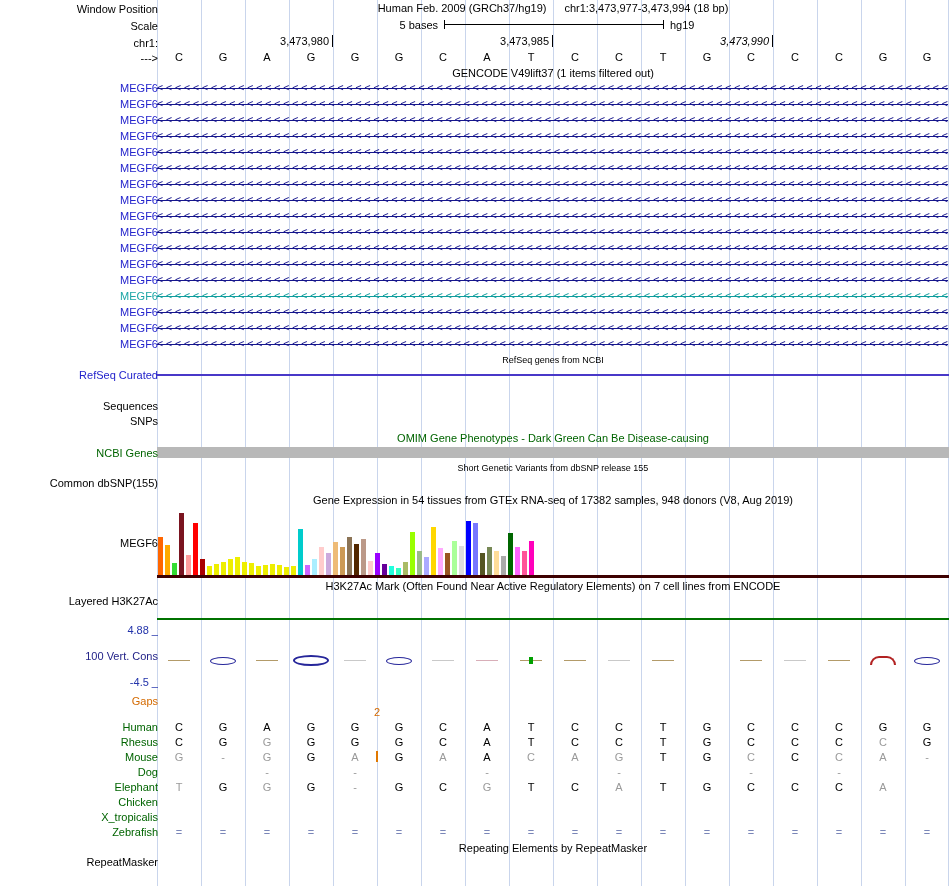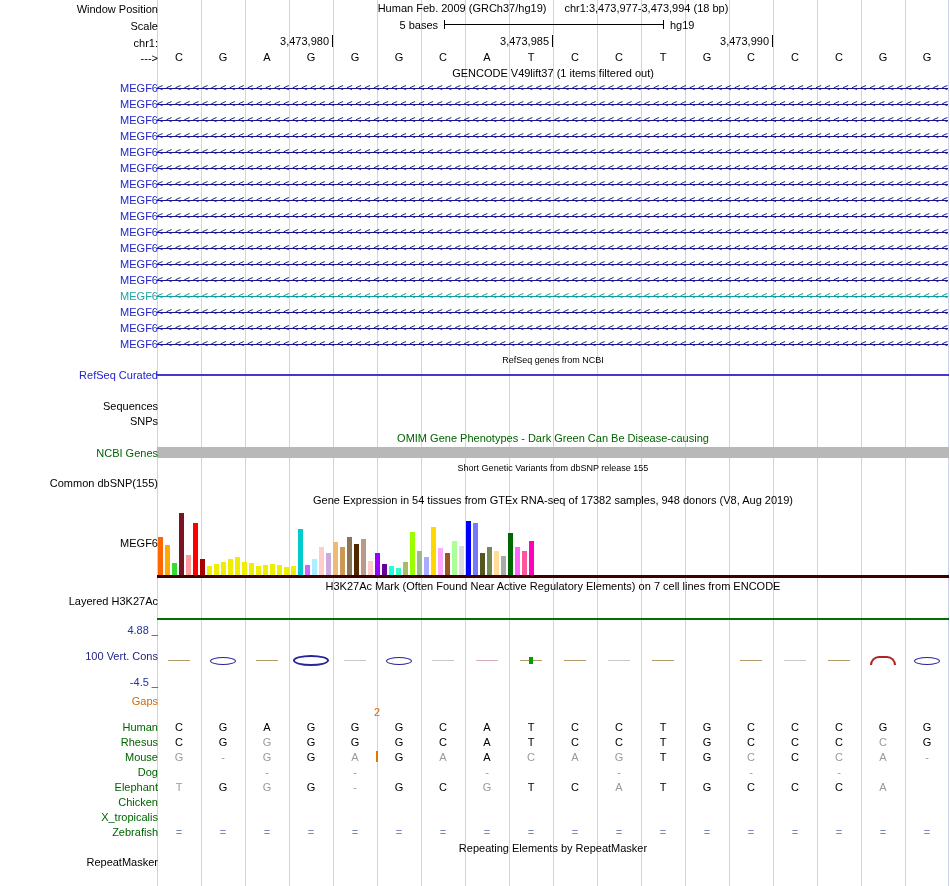--- a/index.html
+++ b/index.html
@@ -65,21 +65,21 @@
       <div class="sline"></div>
     </div>
   <div class="abs" style="top:19px;left:670px;font-size:11px;height:13px;line-height:13px">hg19</div>
 
   <div class="lbl" style="top:36px">chr1:</div>
   <div id="ruler">
       <div class="abs" style="left: 241px; top: 35px; width: 88px; text-align: right; font-size: 11px; height: 13px; line-height: 13px;">3,473,980</div>
       <div class="abs" style="left: 332px; top: 35px; width: 1px; height: 12px; background: rgb(0, 0, 0);"></div>
       <div class="abs" style="left: 461px; top: 35px; width: 88px; text-align: right; font-size: 11px; height: 13px; line-height: 13px;">3,473,985</div>
       <div class="abs" style="left: 552px; top: 35px; width: 1px; height: 12px; background: rgb(0, 0, 0);"></div>
-      <div class="abs" style="left: 681px; top: 35px; width: 88px; text-align: right; font-size: 11px; height: 13px; line-height: 13px;">3,473,990</div>
+      <div class="abs" style="left: 681px; top: 35px; width: 88px; text-align: right; font-size: 11px; height: 13px; line-height: 13px; font-style: italic;">3,473,990</div>
       <div class="abs" style="left: 772px; top: 35px; width: 1px; height: 12px; background: rgb(0, 0, 0);"></div>
     </div>
 
   <div class="lbl" style="top:51px">---&gt;</div>
   <div id="base-row">
       <div class="bcell" style="left: 157px; top: 51px;">C</div>
       <div class="bcell" style="left: 201px; top: 51px;">G</div>
       <div class="bcell" style="left: 245px; top: 51px;">A</div>
       <div class="bcell" style="left: 289px; top: 51px;">G</div>
       <div class="bcell" style="left: 333px; top: 51px;">G</div>

